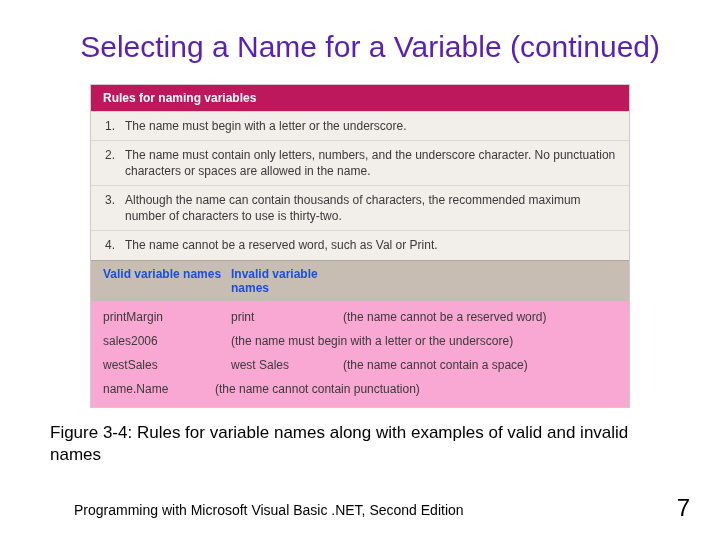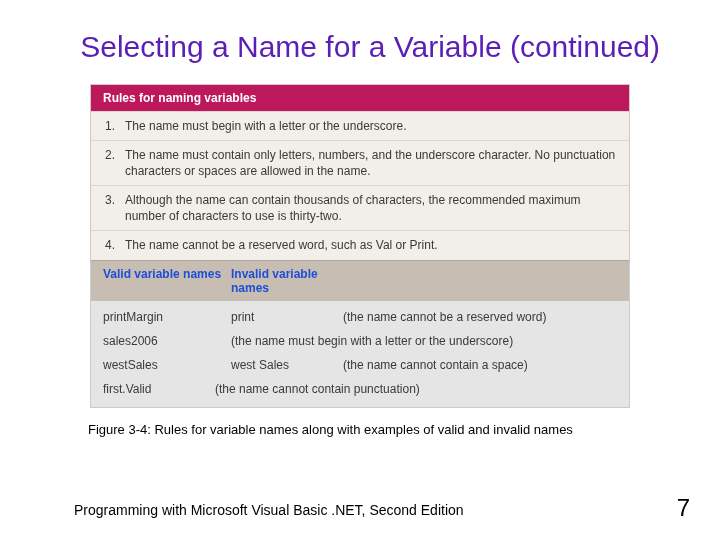--- a/index.html
+++ b/index.html
@@ -49,30 +49,30 @@
     font-size: 12px;
     color: #1d4ed8;
     font-weight: 700;
     border-top: 1px solid #b0a69c;
   }
   .col-valid { width: 128px; flex-shrink: 0; }
   .col-invalid { width: 112px; flex-shrink: 0; }
   .col-reason { flex: 1; }
   .example-row {
     display: flex;
-    background: #e5e5e5;
+    background: #f9a8d4;
     padding: 4px 12px;
     font-size: 12px;
     line-height: 1.35;
   }
   .example-row.first { padding-top: 8px; }
   .example-row.last { padding-bottom: 10px; }
   .caption {
-    font-size: 13px;
-    padding: 14px 58px 0 88px;
+    font-size: 17px;
+    padding: 14px 58px 0 50px;
     line-height: 1.25;
   }
   .footer-text {
     position: absolute;
     left: 74px;
     bottom: 22px;
     font-size: 14px;
   }
   .page-num {
     position: absolute;
@@ -120,21 +120,21 @@
   <div class="example-row">
     <div class="col-valid">sales2006</div>
     <div class="col-reason">(the name must begin with a letter or the underscore)</div>
   </div>
   <div class="example-row">
     <div class="col-valid">westSales</div>
     <div class="col-invalid">west Sales</div>
     <div class="col-reason">(the name cannot contain a space)</div>
   </div>
   <div class="example-row last">
-    <div class="col-invalid">first.Valid</div>
+    <div class="col-invalid">name.Name</div>
     <div class="col-reason">(the name cannot contain punctuation)</div>
   </div>
 </div>
 
 <div class="caption">Figure 3-4: Rules for variable names along with examples of valid and invalid names</div>
 
 <div class="footer-text">Programming with Microsoft Visual Basic .NET, Second Edition</div>
 <div class="page-num">7</div>
 
 </body></html>

